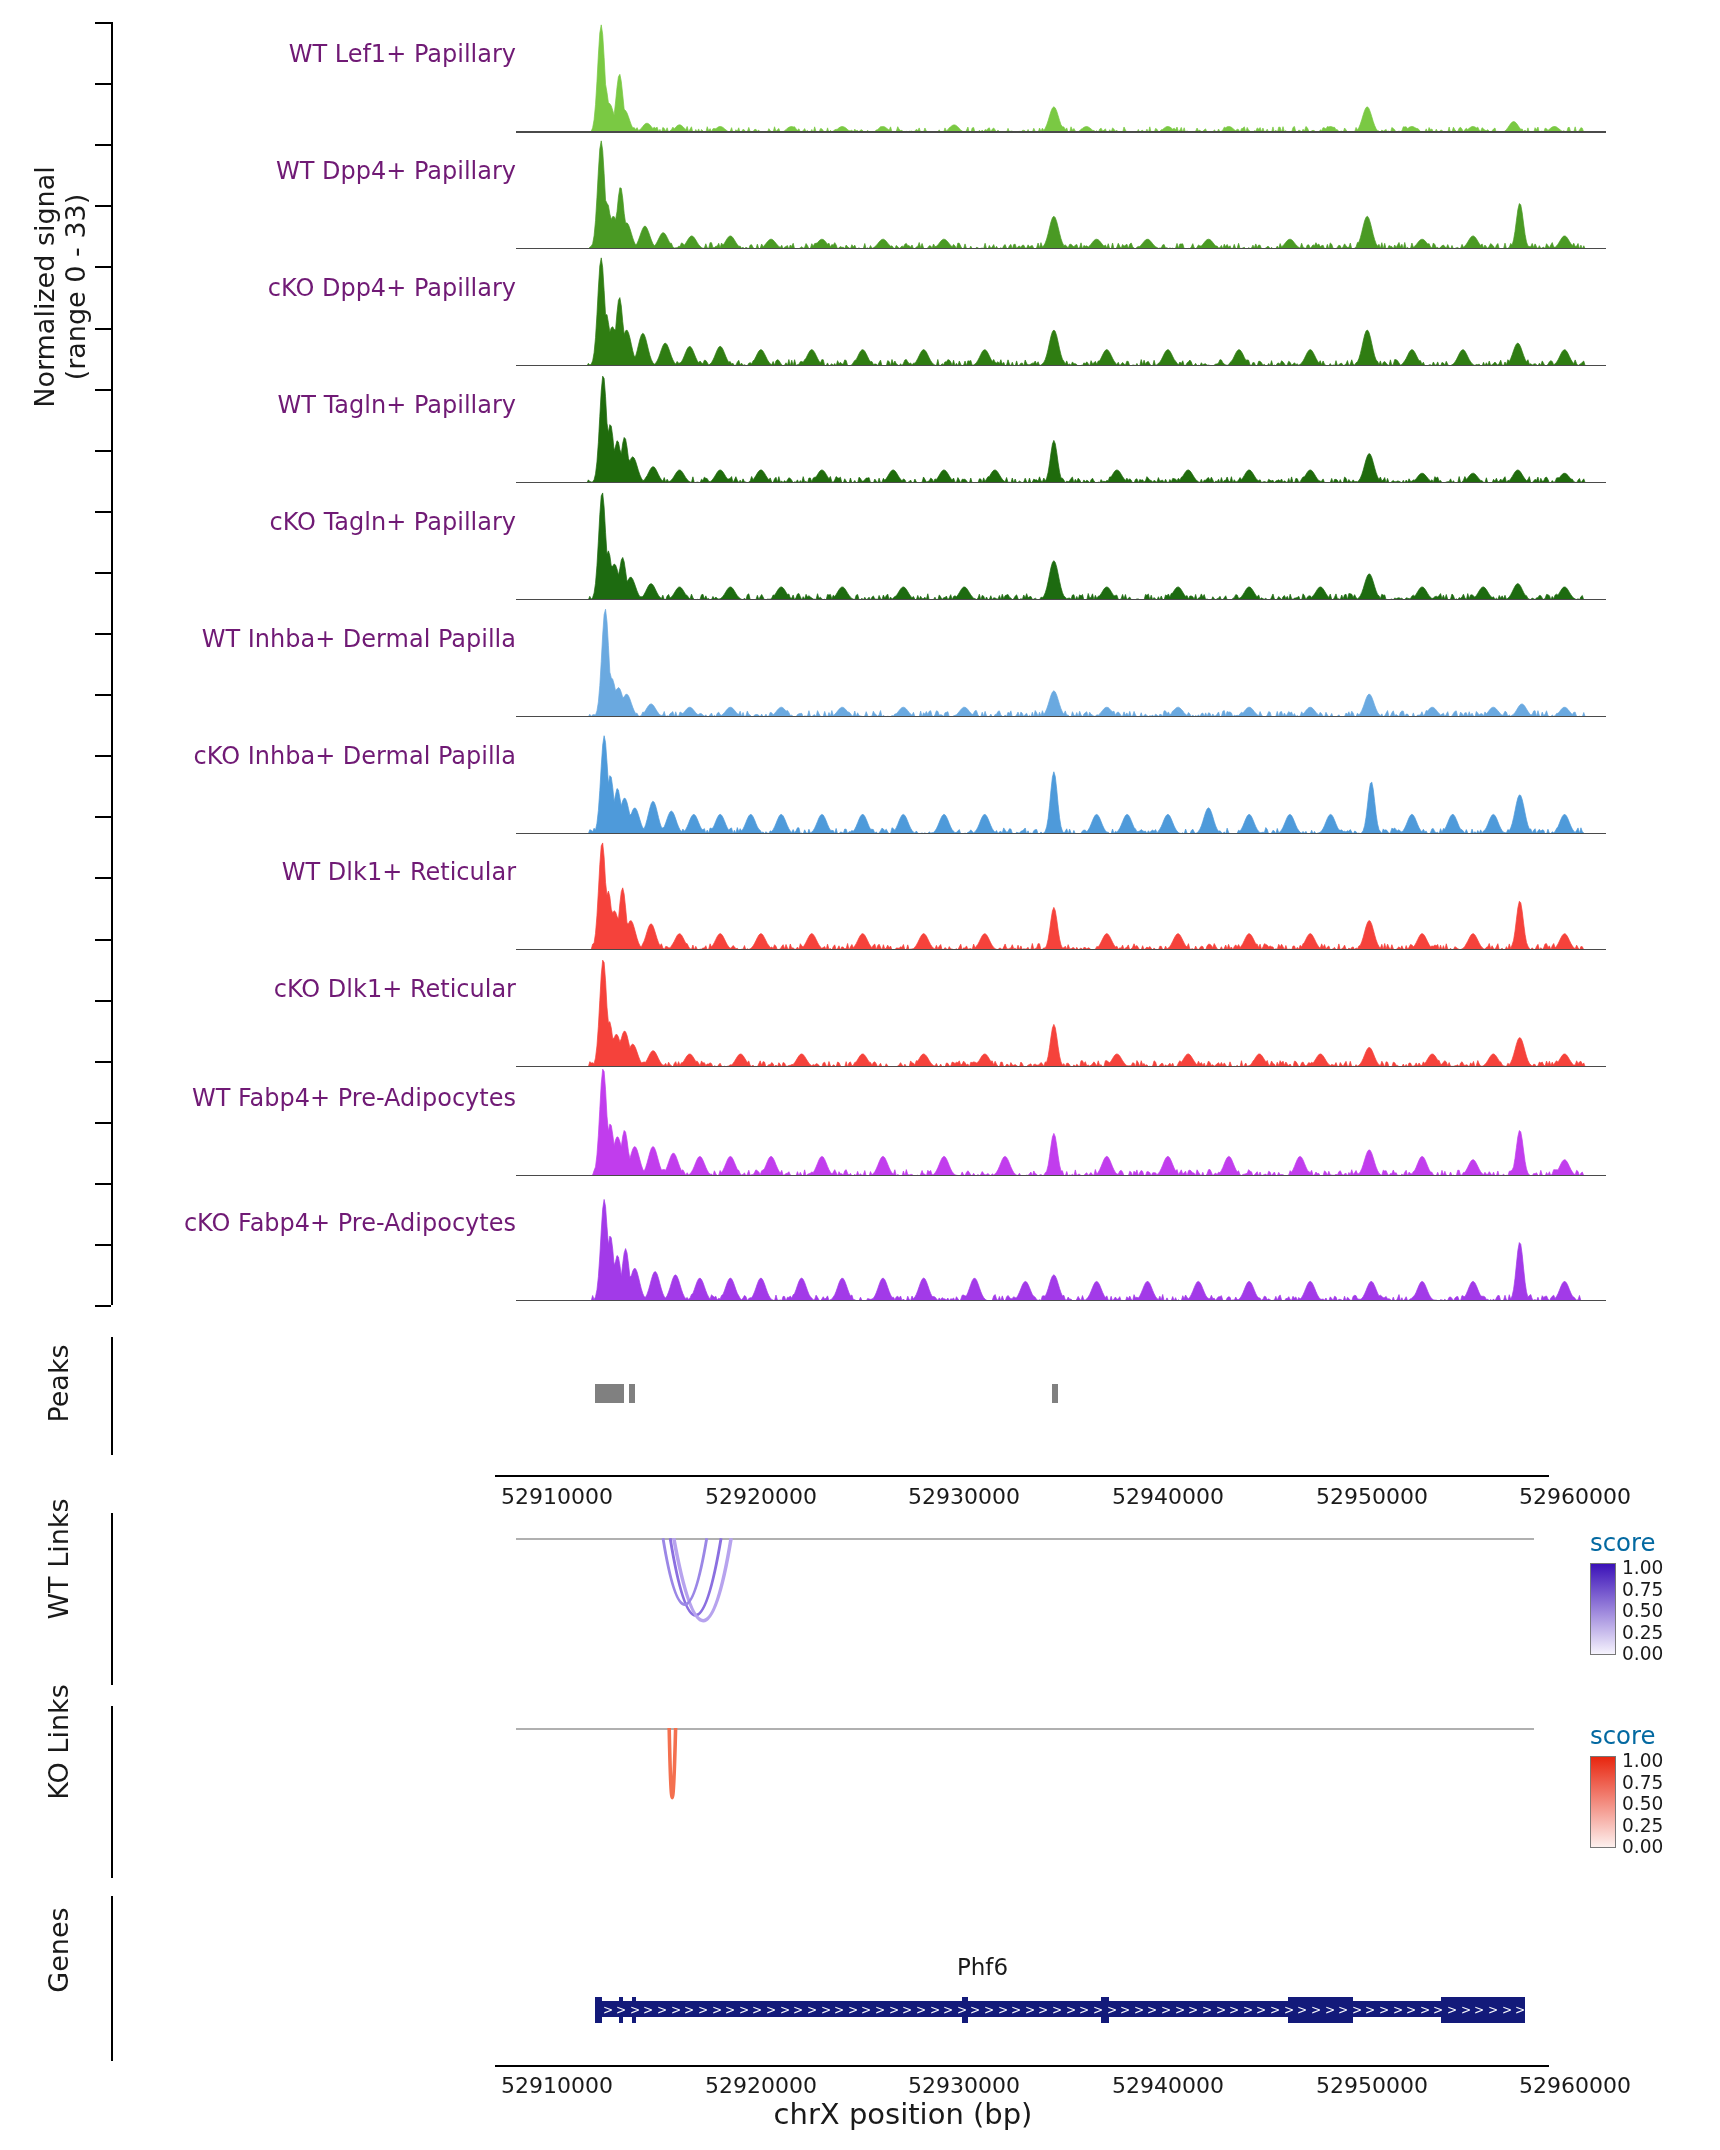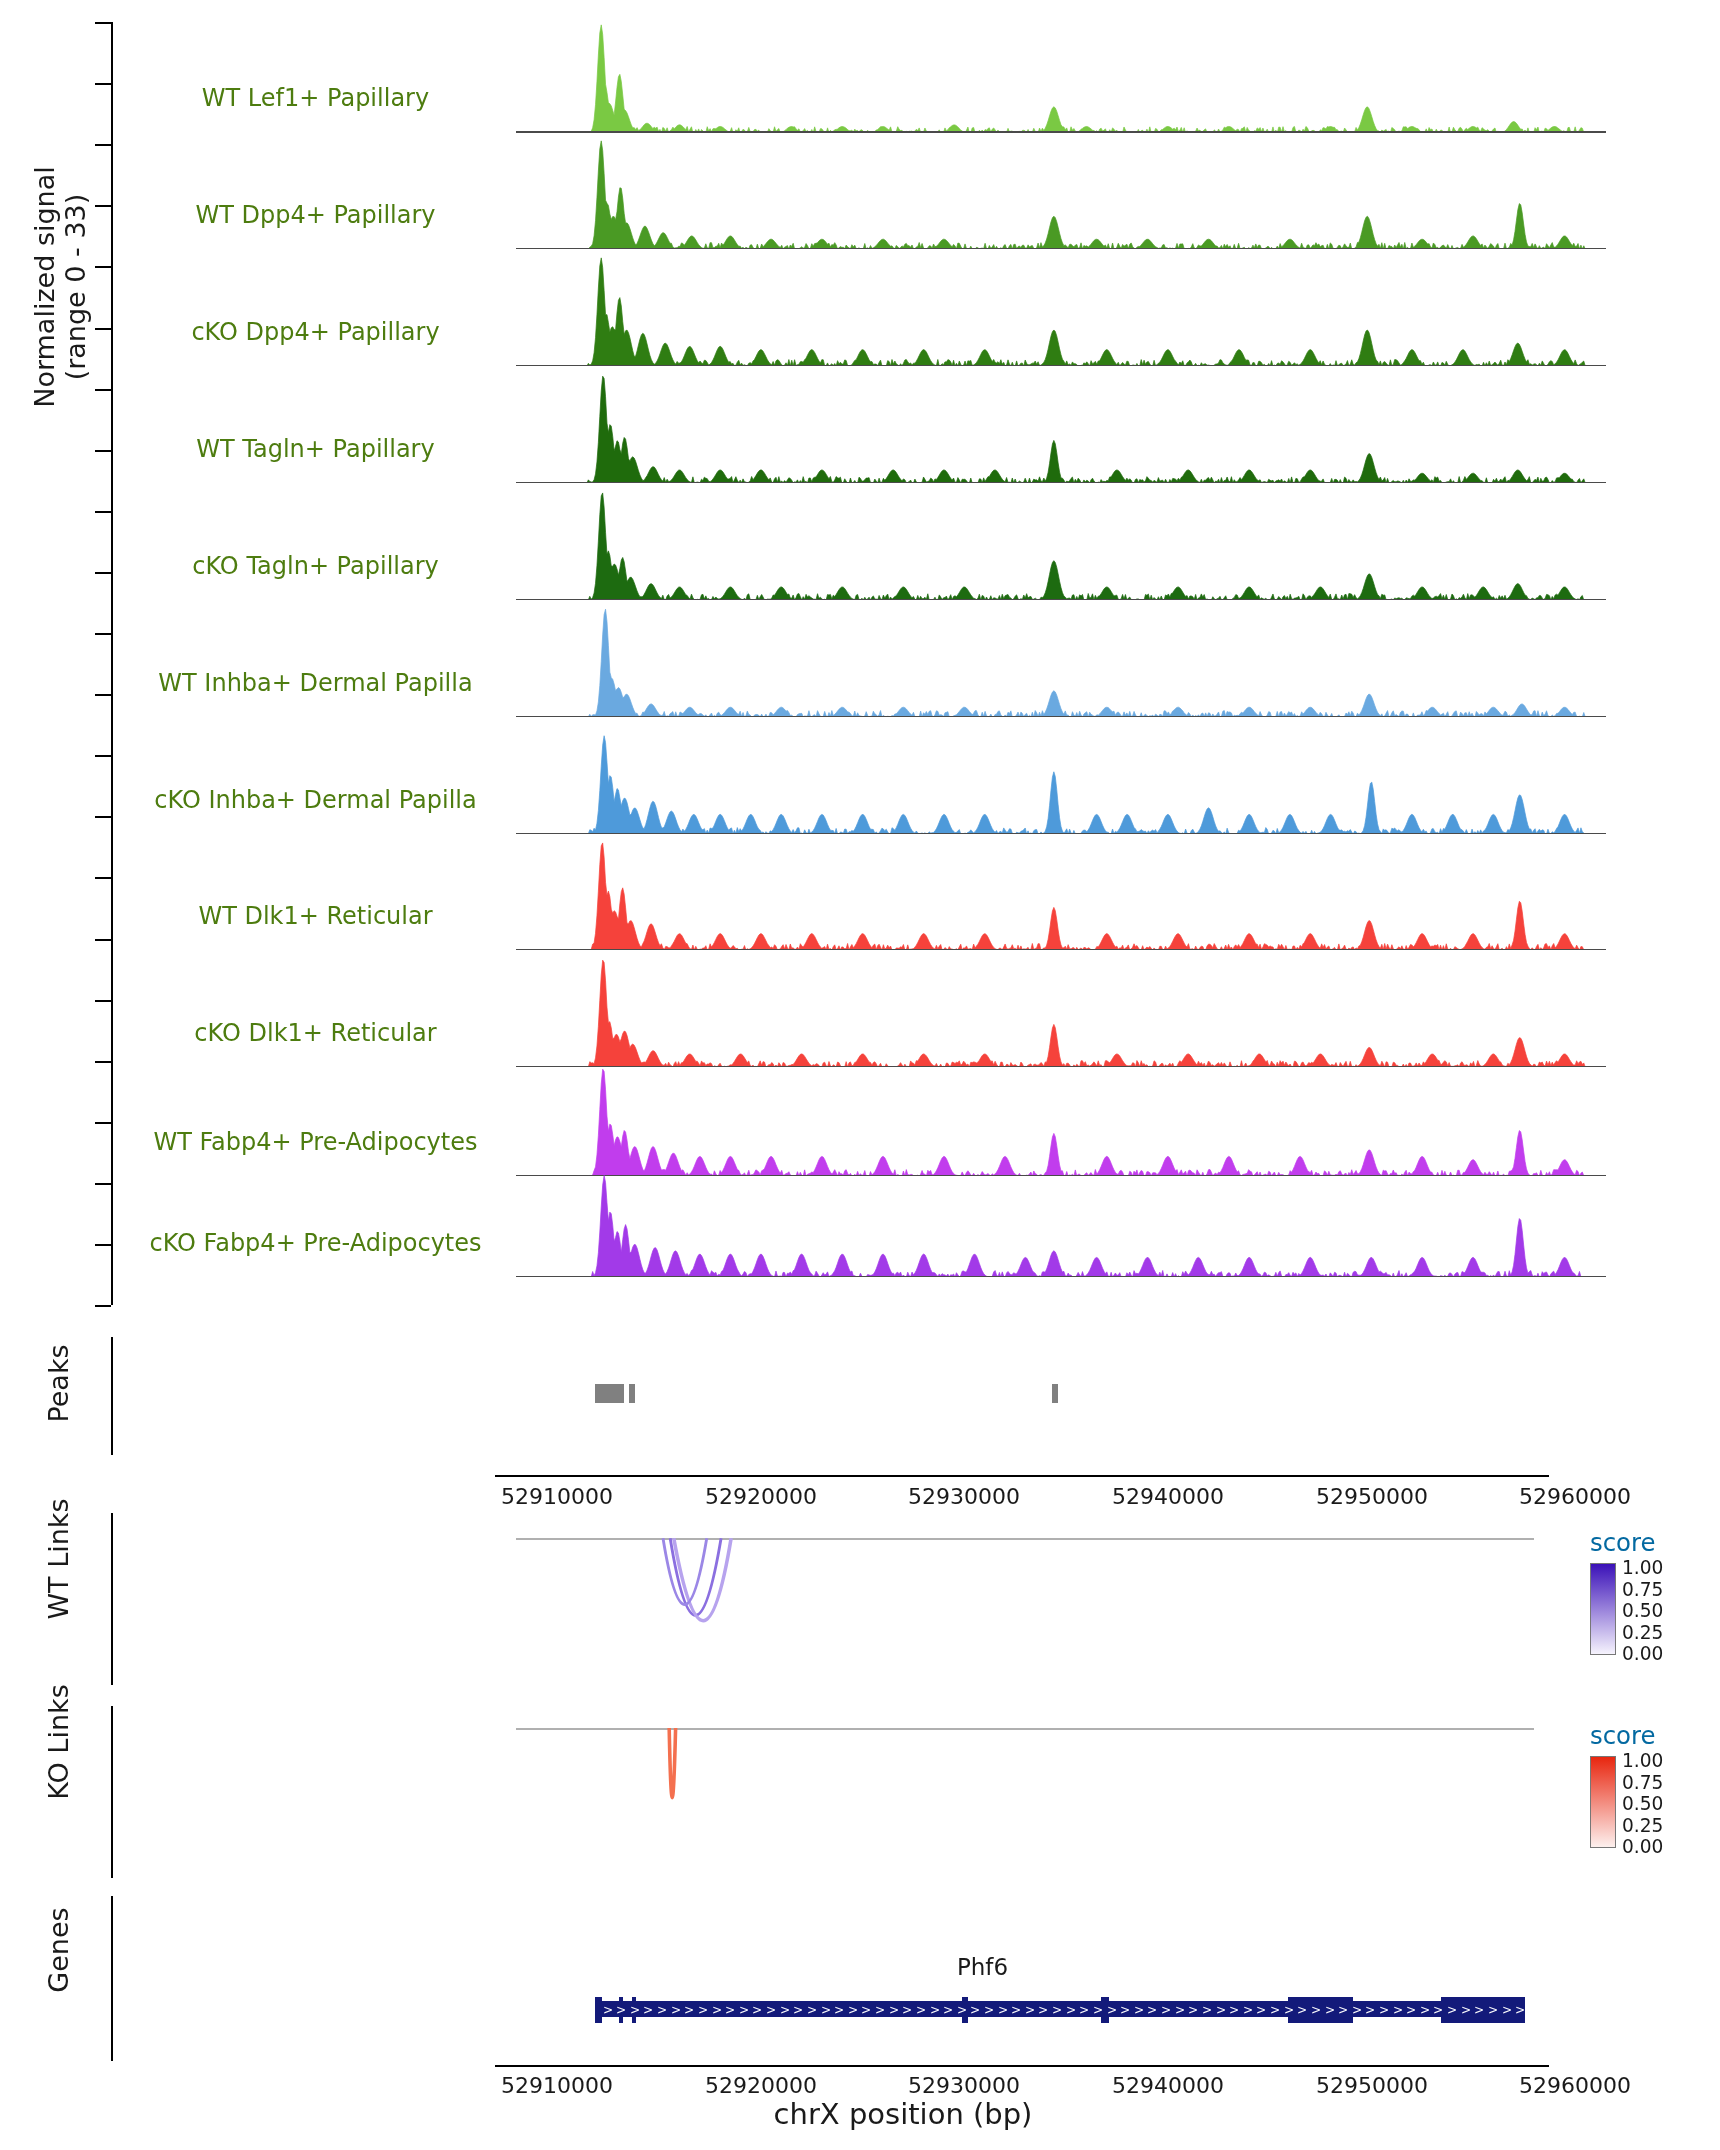--- a/index.html
+++ b/index.html
@@ -43,25 +43,24 @@
     position:absolute;
     left:115px;
     width:1491px;
     height:111px;
   }
   .track-label {
     position:absolute;
     left:0px;
     top:18.6px;
     width:401px;
-    text-align:center;
+    text-align:right;
     font-size:24px;
-    color:#4d7c0f;
+    color:#701a75;
     white-space:nowrap;
-    margin-top:44px;
   }
   .track-canvas {
     position:absolute;
     left:401px;
     top:0;
     width:1090px;
     height:111px;
   }
   .baseline {
     position:absolute;
@@ -260,21 +259,21 @@
         </svg>
         <div class="baseline"></div>
       </div>
       <div class="track" style="top: 1065px;">
         <div class="track-label">WT Fabp4+ Pre-Adipocytes</div>
         <svg width="1090" height="111" class="track-canvas" viewBox="0 0 1520 155">
           <path d="M 0 155 L 0.0 155.0 L 2.0 155.0 L 4.0 155.0 L 6.0 155.0 L 8.0 155.0 L 10.0 155.0 L 12.0 155.0 L 14.0 155.0 L 16.0 155.0 L 18.0 155.0 L 20.0 155.0 L 22.0 155.0 L 24.0 155.0 L 26.0 155.0 L 28.0 155.0 L 30.0 155.0 L 32.0 155.0 L 34.0 155.0 L 36.0 155.0 L 38.0 155.0 L 40.0 155.0 L 42.0 155.0 L 44.0 155.0 L 46.0 155.0 L 48.0 155.0 L 50.0 155.0 L 52.0 155.0 L 54.0 155.0 L 56.0 155.0 L 58.0 155.0 L 60.0 155.0 L 62.0 155.0 L 64.0 155.0 L 66.0 155.0 L 68.0 155.0 L 70.0 155.0 L 72.0 155.0 L 74.0 155.0 L 76.0 155.0 L 78.0 155.0 L 80.0 155.0 L 82.0 155.0 L 84.0 155.0 L 86.0 155.0 L 88.0 155.0 L 90.0 155.0 L 92.0 155.0 L 94.0 155.0 L 96.0 155.0 L 98.0 155.0 L 100.0 155.0 L 102.0 154.2 L 104.0 154.6 L 106.0 153.6 L 108.0 147.4 L 110.0 142.3 L 112.0 125.7 L 114.0 98.1 L 116.0 61.9 L 118.0 26.6 L 120.0 5.8 L 122.0 9.0 L 124.0 34.6 L 126.0 71.4 L 128.0 92.3 L 130.0 82.5 L 132.0 84.4 L 134.0 97.1 L 136.0 112.3 L 138.0 104.4 L 140.0 100.3 L 142.0 101.3 L 144.0 106.9 L 146.0 114.1 L 148.0 99.5 L 150.0 91.4 L 152.0 93.7 L 154.0 105.1 L 156.0 120.9 L 158.0 131.0 L 160.0 123.5 L 162.0 117.4 L 164.0 114.1 L 166.0 114.5 L 168.0 118.5 L 170.0 125.0 L 172.0 132.6 L 174.0 139.8 L 176.0 145.6 L 178.0 148.1 L 180.0 143.3 L 182.0 136.8 L 184.0 129.3 L 186.0 122.0 L 188.0 116.4 L 190.0 113.9 L 192.0 115.1 L 194.0 119.8 L 196.0 126.6 L 198.0 134.2 L 200.0 141.1 L 202.0 146.6 L 204.0 146.1 L 206.0 145.9 L 208.0 146.8 L 210.0 142.0 L 212.0 136.3 L 214.0 130.5 L 216.0 125.7 L 218.0 123.2 L 220.0 123.5 L 222.0 126.7 L 224.0 131.8 L 226.0 137.6 L 228.0 143.2 L 230.0 147.7 L 232.0 146.4 L 234.0 149.8 L 236.0 154.0 L 238.0 150.4 L 240.0 153.5 L 242.0 152.0 L 244.0 149.5 L 246.0 145.9 L 248.0 141.3 L 250.0 136.2 L 252.0 131.6 L 254.0 128.5 L 256.0 127.6 L 258.0 129.2 L 260.0 132.9 L 262.0 137.7 L 264.0 142.7 L 266.0 147.1 L 268.0 150.3 L 270.0 152.5 L 272.0 152.2 L 274.0 154.5 L 276.0 147.7 L 278.0 152.0 L 280.0 154.5 L 282.0 153.8 L 284.0 147.3 L 286.0 150.4 L 288.0 147.1 L 290.0 142.8 L 292.0 137.8 L 294.0 132.9 L 296.0 129.2 L 298.0 127.6 L 300.0 128.4 L 302.0 131.6 L 304.0 136.2 L 306.0 141.2 L 308.0 145.8 L 310.0 147.1 L 312.0 151.9 L 314.0 153.5 L 316.0 152.8 L 318.0 150.5 L 320.0 154.8 L 322.0 152.4 L 324.0 147.0 L 326.0 154.1 L 328.0 153.1 L 330.0 153.1 L 332.0 150.2 L 334.0 146.4 L 336.0 147.7 L 338.0 149.3 L 340.0 153.1 L 342.0 147.7 L 344.0 146.6 L 346.0 144.7 L 348.0 139.9 L 350.0 134.9 L 352.0 130.5 L 354.0 128.0 L 356.0 127.8 L 358.0 130.1 L 360.0 134.2 L 362.0 139.2 L 364.0 144.0 L 366.0 148.1 L 368.0 151.0 L 370.0 147.1 L 372.0 154.0 L 374.0 153.2 L 376.0 151.6 L 378.0 151.1 L 380.0 149.0 L 382.0 153.4 L 384.0 154.9 L 386.0 154.2 L 388.0 155.0 L 390.0 154.8 L 392.0 148.9 L 394.0 154.7 L 396.0 149.9 L 398.0 153.9 L 400.0 154.8 L 402.0 146.4 L 404.0 154.9 L 406.0 152.6 L 408.0 151.8 L 410.0 151.0 L 412.0 149.5 L 414.0 150.2 L 416.0 146.8 L 418.0 142.4 L 420.0 137.4 L 422.0 132.6 L 424.0 129.0 L 426.0 127.6 L 428.0 128.6 L 430.0 131.9 L 432.0 136.6 L 434.0 141.6 L 436.0 146.1 L 438.0 149.7 L 440.0 152.1 L 442.0 149.9 L 444.0 146.1 L 446.0 150.0 L 448.0 154.8 L 450.0 148.9 L 452.0 151.8 L 454.0 151.8 L 456.0 153.7 L 458.0 147.7 L 460.0 146.1 L 462.0 151.2 L 464.0 153.8 L 466.0 151.3 L 468.0 155.0 L 470.0 155.0 L 472.0 152.6 L 474.0 154.7 L 476.0 148.5 L 478.0 154.2 L 480.0 151.7 L 482.0 154.2 L 484.0 153.1 L 486.0 147.4 L 488.0 154.8 L 490.0 154.7 L 492.0 154.7 L 494.0 148.8 L 496.0 153.3 L 498.0 151.6 L 500.0 149.0 L 502.0 145.2 L 504.0 140.5 L 506.0 135.5 L 508.0 131.0 L 510.0 128.2 L 512.0 127.7 L 514.0 129.6 L 516.0 133.6 L 518.0 138.5 L 520.0 143.4 L 522.0 147.6 L 524.0 150.7 L 526.0 152.7 L 528.0 146.2 L 530.0 154.5 L 532.0 152.9 L 534.0 154.0 L 536.0 154.9 L 538.0 154.9 L 540.0 148.0 L 542.0 154.6 L 544.0 146.0 L 546.0 152.9 L 548.0 153.6 L 550.0 152.8 L 552.0 152.8 L 554.0 154.6 L 556.0 155.0 L 558.0 154.8 L 560.0 153.8 L 562.0 154.8 L 564.0 152.6 L 566.0 147.3 L 568.0 152.2 L 570.0 152.4 L 572.0 154.9 L 574.0 147.1 L 576.0 149.1 L 578.0 147.2 L 580.0 153.3 L 582.0 152.8 L 584.0 150.8 L 586.0 147.7 L 588.0 143.5 L 590.0 138.6 L 592.0 133.7 L 594.0 129.7 L 596.0 127.7 L 598.0 128.1 L 600.0 131.0 L 602.0 135.4 L 604.0 140.5 L 606.0 145.2 L 608.0 148.9 L 610.0 151.5 L 612.0 153.3 L 614.0 153.9 L 616.0 154.3 L 618.0 154.7 L 620.0 154.3 L 622.0 149.3 L 624.0 153.4 L 626.0 154.4 L 628.0 150.0 L 630.0 147.7 L 632.0 150.2 L 634.0 153.7 L 636.0 154.6 L 638.0 151.2 L 640.0 154.2 L 642.0 154.8 L 644.0 152.8 L 646.0 154.5 L 648.0 152.8 L 650.0 148.8 L 652.0 151.5 L 654.0 153.5 L 656.0 152.8 L 658.0 151.5 L 660.0 153.3 L 662.0 154.7 L 664.0 151.9 L 666.0 153.6 L 668.0 152.1 L 670.0 149.7 L 672.0 146.2 L 674.0 141.7 L 676.0 136.7 L 678.0 132.0 L 680.0 128.6 L 682.0 127.6 L 684.0 129.0 L 686.0 132.5 L 688.0 137.3 L 690.0 142.3 L 692.0 146.7 L 694.0 150.1 L 696.0 152.4 L 698.0 153.7 L 700.0 154.3 L 702.0 151.2 L 704.0 154.9 L 706.0 154.3 L 708.0 154.6 L 710.0 155.0 L 712.0 153.8 L 714.0 154.3 L 716.0 151.9 L 718.0 149.4 L 720.0 154.7 L 722.0 148.0 L 724.0 151.4 L 726.0 152.7 L 728.0 155.0 L 730.0 153.6 L 732.0 153.0 L 734.0 154.3 L 736.0 154.1 L 738.0 150.5 L 740.0 148.2 L 742.0 140.2 L 744.0 127.9 L 746.0 113.2 L 748.0 100.7 L 750.0 95.5 L 752.0 100.1 L 754.0 112.4 L 756.0 127.1 L 758.0 139.6 L 760.0 147.9 L 762.0 147.7 L 764.0 154.1 L 766.0 154.7 L 768.0 148.7 L 770.0 154.9 L 772.0 153.5 L 774.0 154.2 L 776.0 152.4 L 778.0 155.0 L 780.0 146.5 L 782.0 154.5 L 784.0 152.5 L 786.0 152.3 L 788.0 155.0 L 790.0 155.0 L 792.0 154.3 L 794.0 151.8 L 796.0 150.4 L 798.0 154.2 L 800.0 152.0 L 802.0 150.2 L 804.0 153.4 L 806.0 153.8 L 808.0 145.9 L 810.0 152.2 L 812.0 149.8 L 814.0 146.3 L 816.0 141.8 L 818.0 136.8 L 820.0 132.1 L 822.0 128.7 L 824.0 127.5 L 826.0 128.9 L 828.0 132.4 L 830.0 137.2 L 832.0 142.2 L 834.0 146.6 L 836.0 150.0 L 838.0 152.3 L 840.0 152.4 L 842.0 148.2 L 844.0 147.1 L 846.0 149.5 L 848.0 154.6 L 850.0 154.8 L 852.0 155.0 L 854.0 155.0 L 856.0 148.4 L 858.0 149.7 L 860.0 155.0 L 862.0 148.2 L 864.0 150.9 L 866.0 146.5 L 868.0 154.6 L 870.0 150.2 L 872.0 147.2 L 874.0 148.6 L 876.0 154.7 L 878.0 154.3 L 880.0 148.9 L 882.0 149.0 L 884.0 150.4 L 886.0 154.8 L 888.0 150.6 L 890.0 150.3 L 892.0 150.6 L 894.0 153.1 L 896.0 151.4 L 898.0 148.6 L 900.0 144.7 L 902.0 139.9 L 904.0 134.9 L 906.0 130.6 L 908.0 128.0 L 910.0 127.8 L 912.0 130.0 L 914.0 134.1 L 916.0 139.1 L 918.0 144.0 L 920.0 148.1 L 922.0 146.0 L 924.0 152.9 L 926.0 149.8 L 928.0 146.4 L 930.0 152.6 L 932.0 150.4 L 934.0 148.2 L 936.0 155.0 L 938.0 147.6 L 940.0 146.7 L 942.0 148.3 L 944.0 150.3 L 946.0 151.2 L 948.0 154.2 L 950.0 146.3 L 952.0 149.7 L 954.0 152.7 L 956.0 154.9 L 958.0 149.8 L 960.0 154.9 L 962.0 155.0 L 964.0 151.9 L 966.0 146.2 L 968.0 145.9 L 970.0 149.7 L 972.0 154.8 L 974.0 152.3 L 976.0 150.9 L 978.0 153.0 L 980.0 149.6 L 982.0 150.5 L 984.0 147.2 L 986.0 143.0 L 988.0 138.0 L 990.0 133.1 L 992.0 129.3 L 994.0 127.6 L 996.0 128.4 L 998.0 131.4 L 1000.0 136.0 L 1002.0 141.1 L 1004.0 145.7 L 1006.0 149.3 L 1008.0 147.7 L 1010.0 153.4 L 1012.0 154.3 L 1014.0 152.9 L 1016.0 152.4 L 1018.0 151.9 L 1020.0 151.1 L 1022.0 146.1 L 1024.0 148.3 L 1026.0 149.2 L 1028.0 154.7 L 1030.0 153.7 L 1032.0 151.1 L 1034.0 149.0 L 1036.0 154.8 L 1038.0 149.5 L 1040.0 154.9 L 1042.0 153.8 L 1044.0 152.8 L 1046.0 152.3 L 1048.0 154.6 L 1050.0 148.4 L 1052.0 149.6 L 1054.0 154.7 L 1056.0 151.9 L 1058.0 149.5 L 1060.0 154.6 L 1062.0 154.5 L 1064.0 149.9 L 1066.0 153.3 L 1068.0 152.9 L 1070.0 153.2 L 1072.0 154.3 L 1074.0 154.4 L 1076.0 154.3 L 1078.0 153.5 L 1080.0 147.5 L 1082.0 149.7 L 1084.0 146.1 L 1086.0 141.6 L 1088.0 136.6 L 1090.0 131.9 L 1092.0 128.6 L 1094.0 127.6 L 1096.0 129.0 L 1098.0 132.6 L 1100.0 137.4 L 1102.0 142.4 L 1104.0 146.8 L 1106.0 148.7 L 1108.0 150.3 L 1110.0 147.1 L 1112.0 154.4 L 1114.0 153.4 L 1116.0 149.5 L 1118.0 151.7 L 1120.0 151.3 L 1122.0 154.9 L 1124.0 154.7 L 1126.0 154.2 L 1128.0 147.7 L 1130.0 149.8 L 1132.0 153.9 L 1134.0 148.4 L 1136.0 153.3 L 1138.0 153.7 L 1140.0 154.0 L 1142.0 153.8 L 1144.0 152.6 L 1146.0 153.6 L 1148.0 149.1 L 1150.0 147.7 L 1152.0 151.8 L 1154.0 154.2 L 1156.0 151.9 L 1158.0 151.2 L 1160.0 154.9 L 1162.0 150.1 L 1164.0 152.9 L 1166.0 146.2 L 1168.0 152.9 L 1170.0 150.3 L 1172.0 147.3 L 1174.0 151.8 L 1176.0 151.8 L 1178.0 149.0 L 1180.0 144.8 L 1182.0 139.1 L 1184.0 132.4 L 1186.0 125.9 L 1188.0 120.8 L 1190.0 118.5 L 1192.0 119.4 L 1194.0 123.5 L 1196.0 129.5 L 1198.0 136.3 L 1200.0 142.5 L 1202.0 147.4 L 1204.0 150.8 L 1206.0 152.9 L 1208.0 154.0 L 1210.0 146.8 L 1212.0 148.0 L 1214.0 147.6 L 1216.0 152.1 L 1218.0 154.6 L 1220.0 151.5 L 1222.0 151.7 L 1224.0 146.6 L 1226.0 151.2 L 1228.0 150.4 L 1230.0 154.3 L 1232.0 153.8 L 1234.0 154.3 L 1236.0 152.3 L 1238.0 154.2 L 1240.0 149.7 L 1242.0 147.0 L 1244.0 154.8 L 1246.0 149.6 L 1248.0 151.4 L 1250.0 152.1 L 1252.0 148.9 L 1254.0 147.1 L 1256.0 142.7 L 1258.0 137.7 L 1260.0 132.9 L 1262.0 129.2 L 1264.0 127.6 L 1266.0 128.5 L 1268.0 131.6 L 1270.0 136.2 L 1272.0 141.3 L 1274.0 145.9 L 1276.0 149.5 L 1278.0 149.7 L 1280.0 153.5 L 1282.0 154.3 L 1284.0 154.6 L 1286.0 149.8 L 1288.0 154.7 L 1290.0 155.0 L 1292.0 147.1 L 1294.0 153.6 L 1296.0 148.4 L 1298.0 153.7 L 1300.0 154.5 L 1302.0 154.2 L 1304.0 149.4 L 1306.0 154.4 L 1308.0 153.8 L 1310.0 154.9 L 1312.0 154.6 L 1314.0 147.0 L 1316.0 147.0 L 1318.0 154.3 L 1320.0 153.5 L 1322.0 150.0 L 1324.0 149.9 L 1326.0 146.7 L 1328.0 142.8 L 1330.0 138.6 L 1332.0 134.9 L 1334.0 132.6 L 1336.0 132.2 L 1338.0 134.0 L 1340.0 137.3 L 1342.0 141.4 L 1344.0 145.5 L 1346.0 149.0 L 1348.0 151.5 L 1350.0 153.2 L 1352.0 149.8 L 1354.0 152.6 L 1356.0 152.6 L 1358.0 148.9 L 1360.0 151.6 L 1362.0 154.6 L 1364.0 149.6 L 1366.0 154.8 L 1368.0 154.5 L 1370.0 148.0 L 1372.0 154.7 L 1374.0 154.0 L 1376.0 154.2 L 1378.0 152.3 L 1380.0 154.9 L 1382.0 154.0 L 1384.0 154.6 L 1386.0 148.4 L 1388.0 147.9 L 1390.0 146.7 L 1392.0 142.2 L 1394.0 130.3 L 1396.0 114.9 L 1398.0 100.0 L 1400.0 91.6 L 1402.0 93.3 L 1404.0 104.5 L 1406.0 120.1 L 1408.0 134.7 L 1410.0 145.1 L 1412.0 150.9 L 1414.0 153.6 L 1416.0 154.6 L 1418.0 154.5 L 1420.0 151.6 L 1422.0 151.7 L 1424.0 150.5 L 1426.0 154.1 L 1428.0 154.6 L 1430.0 147.1 L 1432.0 153.5 L 1434.0 154.9 L 1436.0 155.0 L 1438.0 150.1 L 1440.0 153.5 L 1442.0 149.0 L 1444.0 154.7 L 1446.0 151.8 L 1448.0 146.1 L 1450.0 146.4 L 1452.0 146.2 L 1454.0 146.5 L 1456.0 142.5 L 1458.0 138.3 L 1460.0 134.7 L 1462.0 132.5 L 1464.0 132.3 L 1466.0 134.2 L 1468.0 137.6 L 1470.0 141.7 L 1472.0 145.8 L 1474.0 149.2 L 1476.0 151.7 L 1478.0 153.3 L 1480.0 147.1 L 1482.0 148.7 L 1484.0 154.7 L 1486.0 151.0 L 1488.0 149.5 L 1490.0 154.6 L 1492.0 155.0 L 1494.0 155.0 L 1496.0 155.0 L 1498.0 155.0 L 1500.0 155.0 L 1502.0 155.0 L 1504.0 155.0 L 1506.0 155.0 L 1508.0 155.0 L 1510.0 155.0 L 1512.0 155.0 L 1514.0 155.0 L 1516.0 155.0 L 1518.0 155.0 L 1520.0 155.0 L 1520 155 Z" fill="#c13ded" stroke="#c13ded" stroke-width="1"></path>
         </svg>
         <div class="baseline"></div>
       </div>
-      <div class="track" style="top: 1166px; text-decoration: underline;">
+      <div class="track" style="top: 1190px; text-decoration: underline;">
         <div class="track-label">cKO Fabp4+ Pre-Adipocytes</div>
         <svg width="1090" height="111" class="track-canvas" viewBox="0 0 1520 155">
           <path d="M 0 155 L 0.0 155.0 L 2.0 155.0 L 4.0 155.0 L 6.0 155.0 L 8.0 155.0 L 10.0 155.0 L 12.0 155.0 L 14.0 155.0 L 16.0 155.0 L 18.0 155.0 L 20.0 155.0 L 22.0 155.0 L 24.0 155.0 L 26.0 155.0 L 28.0 155.0 L 30.0 155.0 L 32.0 155.0 L 34.0 155.0 L 36.0 155.0 L 38.0 155.0 L 40.0 155.0 L 42.0 155.0 L 44.0 155.0 L 46.0 155.0 L 48.0 155.0 L 50.0 155.0 L 52.0 155.0 L 54.0 155.0 L 56.0 155.0 L 58.0 155.0 L 60.0 155.0 L 62.0 155.0 L 64.0 155.0 L 66.0 155.0 L 68.0 155.0 L 70.0 155.0 L 72.0 155.0 L 74.0 155.0 L 76.0 155.0 L 78.0 155.0 L 80.0 155.0 L 82.0 155.0 L 84.0 155.0 L 86.0 155.0 L 88.0 155.0 L 90.0 155.0 L 92.0 155.0 L 94.0 155.0 L 96.0 155.0 L 98.0 155.0 L 100.0 154.4 L 102.0 154.9 L 104.0 154.9 L 106.0 147.3 L 108.0 153.1 L 110.0 149.1 L 112.0 139.5 L 114.0 121.1 L 116.0 92.2 L 118.0 57.3 L 120.0 26.7 L 122.0 13.2 L 124.0 23.0 L 126.0 51.4 L 128.0 76.6 L 130.0 64.4 L 132.0 66.8 L 134.0 82.6 L 136.0 105.0 L 138.0 99.8 L 140.0 91.5 L 142.0 93.4 L 144.0 104.7 L 146.0 120.4 L 148.0 103.0 L 150.0 87.8 L 152.0 81.8 L 154.0 87.8 L 156.0 103.0 L 158.0 121.2 L 160.0 120.0 L 162.0 113.2 L 164.0 109.6 L 166.0 110.0 L 168.0 114.5 L 170.0 121.7 L 172.0 130.1 L 174.0 138.1 L 176.0 144.5 L 178.0 149.1 L 180.0 149.6 L 182.0 145.5 L 184.0 139.7 L 186.0 132.5 L 188.0 125.0 L 190.0 118.5 L 192.0 114.5 L 194.0 114.1 L 196.0 117.4 L 198.0 123.6 L 200.0 131.1 L 202.0 138.4 L 204.0 144.5 L 206.0 149.0 L 208.0 150.8 L 210.0 147.4 L 212.0 142.6 L 214.0 136.4 L 216.0 129.7 L 218.0 123.6 L 220.0 119.5 L 222.0 118.5 L 224.0 120.8 L 226.0 125.8 L 228.0 132.3 L 230.0 139.0 L 232.0 144.7 L 234.0 148.9 L 236.0 151.8 L 238.0 150.0 L 240.0 152.9 L 242.0 150.7 L 244.0 145.9 L 246.0 144.4 L 248.0 139.0 L 250.0 133.1 L 252.0 127.7 L 254.0 124.0 L 256.0 123.0 L 258.0 124.9 L 260.0 129.2 L 262.0 134.9 L 264.0 140.7 L 266.0 145.7 L 268.0 149.6 L 270.0 152.1 L 272.0 146.3 L 274.0 148.2 L 276.0 149.7 L 278.0 148.4 L 280.0 153.5 L 282.0 151.2 L 284.0 152.1 L 286.0 147.3 L 288.0 145.8 L 290.0 140.8 L 292.0 134.9 L 294.0 129.3 L 296.0 124.9 L 298.0 123.0 L 300.0 124.0 L 302.0 127.7 L 304.0 133.1 L 306.0 139.0 L 308.0 144.3 L 310.0 147.7 L 312.0 151.4 L 314.0 153.2 L 316.0 150.9 L 318.0 147.3 L 320.0 148.8 L 322.0 154.5 L 324.0 151.5 L 326.0 150.5 L 328.0 150.5 L 330.0 147.1 L 332.0 142.4 L 334.0 136.8 L 336.0 130.9 L 338.0 126.0 L 340.0 123.3 L 342.0 123.4 L 344.0 126.3 L 346.0 131.3 L 348.0 137.1 L 350.0 142.8 L 352.0 147.4 L 354.0 150.7 L 356.0 152.8 L 358.0 153.9 L 360.0 154.5 L 362.0 146.7 L 364.0 153.6 L 366.0 154.1 L 368.0 153.5 L 370.0 154.5 L 372.0 148.5 L 374.0 148.8 L 376.0 154.9 L 378.0 149.7 L 380.0 150.0 L 382.0 148.1 L 384.0 151.1 L 386.0 146.4 L 388.0 144.5 L 390.0 139.2 L 392.0 133.3 L 394.0 127.8 L 396.0 124.1 L 398.0 123.0 L 400.0 124.8 L 402.0 129.1 L 404.0 134.7 L 406.0 140.5 L 408.0 145.6 L 410.0 148.9 L 412.0 150.8 L 414.0 153.5 L 416.0 152.8 L 418.0 146.8 L 420.0 149.9 L 422.0 153.6 L 424.0 155.0 L 426.0 152.3 L 428.0 149.0 L 430.0 152.3 L 432.0 151.0 L 434.0 147.8 L 436.0 154.4 L 438.0 153.1 L 440.0 152.3 L 442.0 149.3 L 444.0 146.4 L 446.0 141.5 L 448.0 135.7 L 450.0 129.9 L 452.0 125.4 L 454.0 123.1 L 456.0 123.7 L 458.0 127.1 L 460.0 132.3 L 462.0 138.2 L 464.0 143.7 L 466.0 148.0 L 468.0 146.6 L 470.0 153.0 L 472.0 153.3 L 474.0 154.4 L 476.0 154.5 L 478.0 154.4 L 480.0 149.7 L 482.0 154.0 L 484.0 154.8 L 486.0 154.4 L 488.0 154.9 L 490.0 151.5 L 492.0 152.2 L 494.0 152.7 L 496.0 152.3 L 498.0 151.1 L 500.0 148.0 L 502.0 143.6 L 504.0 138.1 L 506.0 132.2 L 508.0 127.0 L 510.0 123.7 L 512.0 123.1 L 514.0 125.4 L 516.0 130.0 L 518.0 135.8 L 520.0 141.5 L 522.0 146.4 L 524.0 150.0 L 526.0 149.6 L 528.0 153.1 L 530.0 149.3 L 532.0 148.3 L 534.0 151.1 L 536.0 148.0 L 538.0 154.2 L 540.0 152.2 L 542.0 154.5 L 544.0 154.9 L 546.0 148.3 L 548.0 153.0 L 550.0 154.3 L 552.0 148.1 L 554.0 152.0 L 556.0 149.4 L 558.0 145.6 L 560.0 140.5 L 562.0 134.7 L 564.0 129.0 L 566.0 124.8 L 568.0 123.0 L 570.0 124.1 L 572.0 127.9 L 574.0 133.3 L 576.0 139.2 L 578.0 144.5 L 580.0 148.7 L 582.0 148.7 L 584.0 149.4 L 586.0 151.7 L 588.0 154.2 L 590.0 150.7 L 592.0 153.1 L 594.0 150.3 L 596.0 151.7 L 598.0 152.1 L 600.0 153.6 L 602.0 150.9 L 604.0 154.6 L 606.0 151.8 L 608.0 152.4 L 610.0 150.8 L 612.0 155.0 L 614.0 149.0 L 616.0 152.0 L 618.0 154.8 L 620.0 152.8 L 622.0 146.9 L 624.0 146.7 L 626.0 148.0 L 628.0 147.7 L 630.0 143.2 L 632.0 137.7 L 634.0 131.8 L 636.0 126.7 L 638.0 123.6 L 640.0 123.2 L 642.0 125.7 L 644.0 130.4 L 646.0 136.2 L 648.0 141.9 L 650.0 146.7 L 652.0 150.2 L 654.0 152.5 L 656.0 153.8 L 658.0 154.5 L 660.0 154.8 L 662.0 154.7 L 664.0 154.1 L 666.0 148.0 L 668.0 146.0 L 670.0 152.1 L 672.0 154.3 L 674.0 148.6 L 676.0 154.8 L 678.0 147.8 L 680.0 153.7 L 682.0 155.0 L 684.0 149.4 L 686.0 147.2 L 688.0 149.8 L 690.0 152.1 L 692.0 151.4 L 694.0 148.9 L 696.0 150.5 L 698.0 150.3 L 700.0 147.0 L 702.0 142.7 L 704.0 137.7 L 706.0 132.8 L 708.0 129.2 L 710.0 127.6 L 712.0 128.5 L 714.0 131.7 L 716.0 136.3 L 718.0 141.3 L 720.0 145.9 L 722.0 148.5 L 724.0 149.8 L 726.0 153.0 L 728.0 154.3 L 730.0 153.1 L 732.0 154.2 L 734.0 147.9 L 736.0 147.7 L 738.0 148.3 L 740.0 143.8 L 742.0 137.9 L 744.0 131.2 L 746.0 124.8 L 748.0 120.2 L 750.0 118.4 L 752.0 120.0 L 754.0 124.5 L 756.0 130.8 L 758.0 137.5 L 760.0 143.5 L 762.0 148.1 L 764.0 147.1 L 766.0 153.1 L 768.0 153.7 L 770.0 149.5 L 772.0 152.5 L 774.0 152.3 L 776.0 154.7 L 778.0 155.0 L 780.0 154.7 L 782.0 152.6 L 784.0 148.6 L 786.0 152.3 L 788.0 154.2 L 790.0 147.4 L 792.0 153.7 L 794.0 153.5 L 796.0 152.0 L 798.0 149.5 L 800.0 145.9 L 802.0 141.3 L 804.0 136.3 L 806.0 131.7 L 808.0 128.5 L 810.0 127.6 L 812.0 129.2 L 814.0 132.8 L 816.0 137.7 L 818.0 142.7 L 820.0 147.0 L 822.0 150.3 L 824.0 147.8 L 826.0 153.8 L 828.0 154.5 L 830.0 148.4 L 832.0 154.9 L 834.0 152.3 L 836.0 149.4 L 838.0 152.6 L 840.0 152.3 L 842.0 148.9 L 844.0 154.5 L 846.0 154.2 L 848.0 154.8 L 850.0 155.0 L 852.0 149.1 L 854.0 152.1 L 856.0 148.1 L 858.0 152.5 L 860.0 154.8 L 862.0 146.1 L 864.0 150.4 L 866.0 149.8 L 868.0 150.9 L 870.0 147.9 L 872.0 143.8 L 874.0 138.9 L 876.0 133.9 L 878.0 129.9 L 880.0 127.7 L 882.0 128.0 L 884.0 130.7 L 886.0 135.1 L 888.0 140.2 L 890.0 144.9 L 892.0 148.8 L 894.0 151.5 L 896.0 153.2 L 898.0 148.2 L 900.0 153.3 L 902.0 145.9 L 904.0 154.9 L 906.0 154.9 L 908.0 150.6 L 910.0 154.7 L 912.0 154.3 L 914.0 154.4 L 916.0 148.8 L 918.0 154.8 L 920.0 150.3 L 922.0 155.0 L 924.0 153.1 L 926.0 155.0 L 928.0 154.7 L 930.0 147.6 L 932.0 151.5 L 934.0 146.6 L 936.0 150.2 L 938.0 152.0 L 940.0 149.6 L 942.0 146.0 L 944.0 141.5 L 946.0 136.4 L 948.0 131.8 L 950.0 128.5 L 952.0 127.6 L 954.0 129.1 L 956.0 132.7 L 958.0 137.6 L 960.0 142.6 L 962.0 146.9 L 964.0 150.2 L 966.0 151.4 L 968.0 151.8 L 970.0 147.0 L 972.0 151.6 L 974.0 151.1 L 976.0 154.3 L 978.0 151.2 L 980.0 148.9 L 982.0 149.0 L 984.0 147.5 L 986.0 154.1 L 988.0 154.6 L 990.0 154.7 L 992.0 150.9 L 994.0 148.9 L 996.0 149.7 L 998.0 154.8 L 1000.0 153.4 L 1002.0 153.8 L 1004.0 149.4 L 1006.0 153.0 L 1008.0 152.9 L 1010.0 151.0 L 1012.0 148.0 L 1014.0 143.9 L 1016.0 139.0 L 1018.0 134.0 L 1020.0 130.0 L 1022.0 127.8 L 1024.0 128.0 L 1026.0 130.6 L 1028.0 135.0 L 1030.0 140.0 L 1032.0 144.8 L 1034.0 148.7 L 1036.0 150.4 L 1038.0 151.0 L 1040.0 154.1 L 1042.0 152.4 L 1044.0 148.2 L 1046.0 149.1 L 1048.0 153.4 L 1050.0 152.0 L 1052.0 153.2 L 1054.0 154.4 L 1056.0 154.1 L 1058.0 153.6 L 1060.0 148.5 L 1062.0 153.8 L 1064.0 149.0 L 1066.0 146.5 L 1068.0 153.6 L 1070.0 154.9 L 1072.0 155.0 L 1074.0 151.6 L 1076.0 151.6 L 1078.0 148.9 L 1080.0 152.8 L 1082.0 154.1 L 1084.0 148.4 L 1086.0 151.1 L 1088.0 149.3 L 1090.0 154.4 L 1092.0 150.0 L 1094.0 152.3 L 1096.0 150.0 L 1098.0 146.6 L 1100.0 142.1 L 1102.0 137.1 L 1104.0 132.3 L 1106.0 128.8 L 1108.0 127.5 L 1110.0 128.8 L 1112.0 132.2 L 1114.0 136.9 L 1116.0 141.9 L 1118.0 146.4 L 1120.0 149.9 L 1122.0 152.2 L 1124.0 152.7 L 1126.0 152.2 L 1128.0 153.8 L 1130.0 150.8 L 1132.0 154.7 L 1134.0 154.6 L 1136.0 149.2 L 1138.0 151.4 L 1140.0 154.4 L 1142.0 148.4 L 1144.0 149.5 L 1146.0 154.8 L 1148.0 152.6 L 1150.0 152.7 L 1152.0 153.5 L 1154.0 154.8 L 1156.0 148.3 L 1158.0 155.0 L 1160.0 149.9 L 1162.0 151.6 L 1164.0 153.8 L 1166.0 154.7 L 1168.0 148.4 L 1170.0 147.1 L 1172.0 147.5 L 1174.0 152.0 L 1176.0 152.4 L 1178.0 152.6 L 1180.0 151.5 L 1182.0 148.8 L 1184.0 145.0 L 1186.0 140.2 L 1188.0 135.2 L 1190.0 130.8 L 1192.0 128.1 L 1194.0 127.7 L 1196.0 129.8 L 1198.0 133.9 L 1200.0 138.8 L 1202.0 143.8 L 1204.0 147.9 L 1206.0 146.9 L 1208.0 148.4 L 1210.0 150.6 L 1212.0 150.2 L 1214.0 148.6 L 1216.0 152.2 L 1218.0 151.8 L 1220.0 152.8 L 1222.0 154.9 L 1224.0 149.6 L 1226.0 155.0 L 1228.0 155.0 L 1230.0 151.1 L 1232.0 146.0 L 1234.0 155.0 L 1236.0 150.4 L 1238.0 154.9 L 1240.0 152.5 L 1242.0 149.0 L 1244.0 154.8 L 1246.0 153.6 L 1248.0 152.0 L 1250.0 151.0 L 1252.0 148.7 L 1254.0 146.6 L 1256.0 142.7 L 1258.0 137.7 L 1260.0 132.9 L 1262.0 129.2 L 1264.0 127.6 L 1266.0 128.5 L 1268.0 131.6 L 1270.0 136.2 L 1272.0 141.3 L 1274.0 145.9 L 1276.0 149.5 L 1278.0 152.0 L 1280.0 153.4 L 1282.0 153.7 L 1284.0 153.8 L 1286.0 154.4 L 1288.0 155.0 L 1290.0 153.1 L 1292.0 153.5 L 1294.0 154.4 L 1296.0 152.6 L 1298.0 154.5 L 1300.0 154.0 L 1302.0 149.8 L 1304.0 149.3 L 1306.0 151.5 L 1308.0 155.0 L 1310.0 151.0 L 1312.0 149.2 L 1314.0 148.6 L 1316.0 154.1 L 1318.0 154.2 L 1320.0 147.4 L 1322.0 148.4 L 1324.0 148.9 L 1326.0 145.1 L 1328.0 140.4 L 1330.0 135.3 L 1332.0 130.9 L 1334.0 128.1 L 1336.0 127.7 L 1338.0 129.7 L 1340.0 133.7 L 1342.0 138.7 L 1344.0 143.6 L 1346.0 147.8 L 1348.0 148.4 L 1350.0 148.4 L 1352.0 149.3 L 1354.0 152.9 L 1356.0 152.7 L 1358.0 154.4 L 1360.0 153.0 L 1362.0 154.6 L 1364.0 152.1 L 1366.0 154.9 L 1368.0 150.6 L 1370.0 147.3 L 1372.0 147.5 L 1374.0 155.0 L 1376.0 155.0 L 1378.0 153.9 L 1380.0 147.0 L 1382.0 153.6 L 1384.0 154.7 L 1386.0 146.2 L 1388.0 152.4 L 1390.0 147.8 L 1392.0 138.6 L 1394.0 123.3 L 1396.0 103.4 L 1398.0 84.3 L 1400.0 73.4 L 1402.0 75.7 L 1404.0 90.0 L 1406.0 110.2 L 1408.0 128.9 L 1410.0 142.2 L 1412.0 149.7 L 1414.0 147.3 L 1416.0 146.0 L 1418.0 152.2 L 1420.0 153.9 L 1422.0 152.9 L 1424.0 154.7 L 1426.0 149.7 L 1428.0 155.0 L 1430.0 155.0 L 1432.0 147.6 L 1434.0 150.0 L 1436.0 148.6 L 1438.0 148.0 L 1440.0 152.2 L 1442.0 154.8 L 1444.0 150.9 L 1446.0 148.5 L 1448.0 146.9 L 1450.0 151.4 L 1452.0 148.6 L 1454.0 144.8 L 1456.0 140.0 L 1458.0 134.9 L 1460.0 130.6 L 1462.0 128.0 L 1464.0 127.8 L 1466.0 130.0 L 1468.0 134.1 L 1470.0 139.1 L 1472.0 144.0 L 1474.0 148.0 L 1476.0 149.4 L 1478.0 151.6 L 1480.0 154.0 L 1482.0 153.2 L 1484.0 147.2 L 1486.0 154.8 L 1488.0 154.5 L 1490.0 154.9 L 1492.0 155.0 L 1494.0 155.0 L 1496.0 155.0 L 1498.0 155.0 L 1500.0 155.0 L 1502.0 155.0 L 1504.0 155.0 L 1506.0 155.0 L 1508.0 155.0 L 1510.0 155.0 L 1512.0 155.0 L 1514.0 155.0 L 1516.0 155.0 L 1518.0 155.0 L 1520.0 155.0 L 1520 155 Z" fill="#a23ae8" stroke="#a23ae8" stroke-width="1"></path>
         </svg>
         <div class="baseline"></div>
       </div>
     </div>
 
   <div class="side-label" style="left:43px; top:1448px; width:129px;">Peaks</div>
   <div class="vaxis" style="left:111px; top:1337px; height:118px;"></div>

